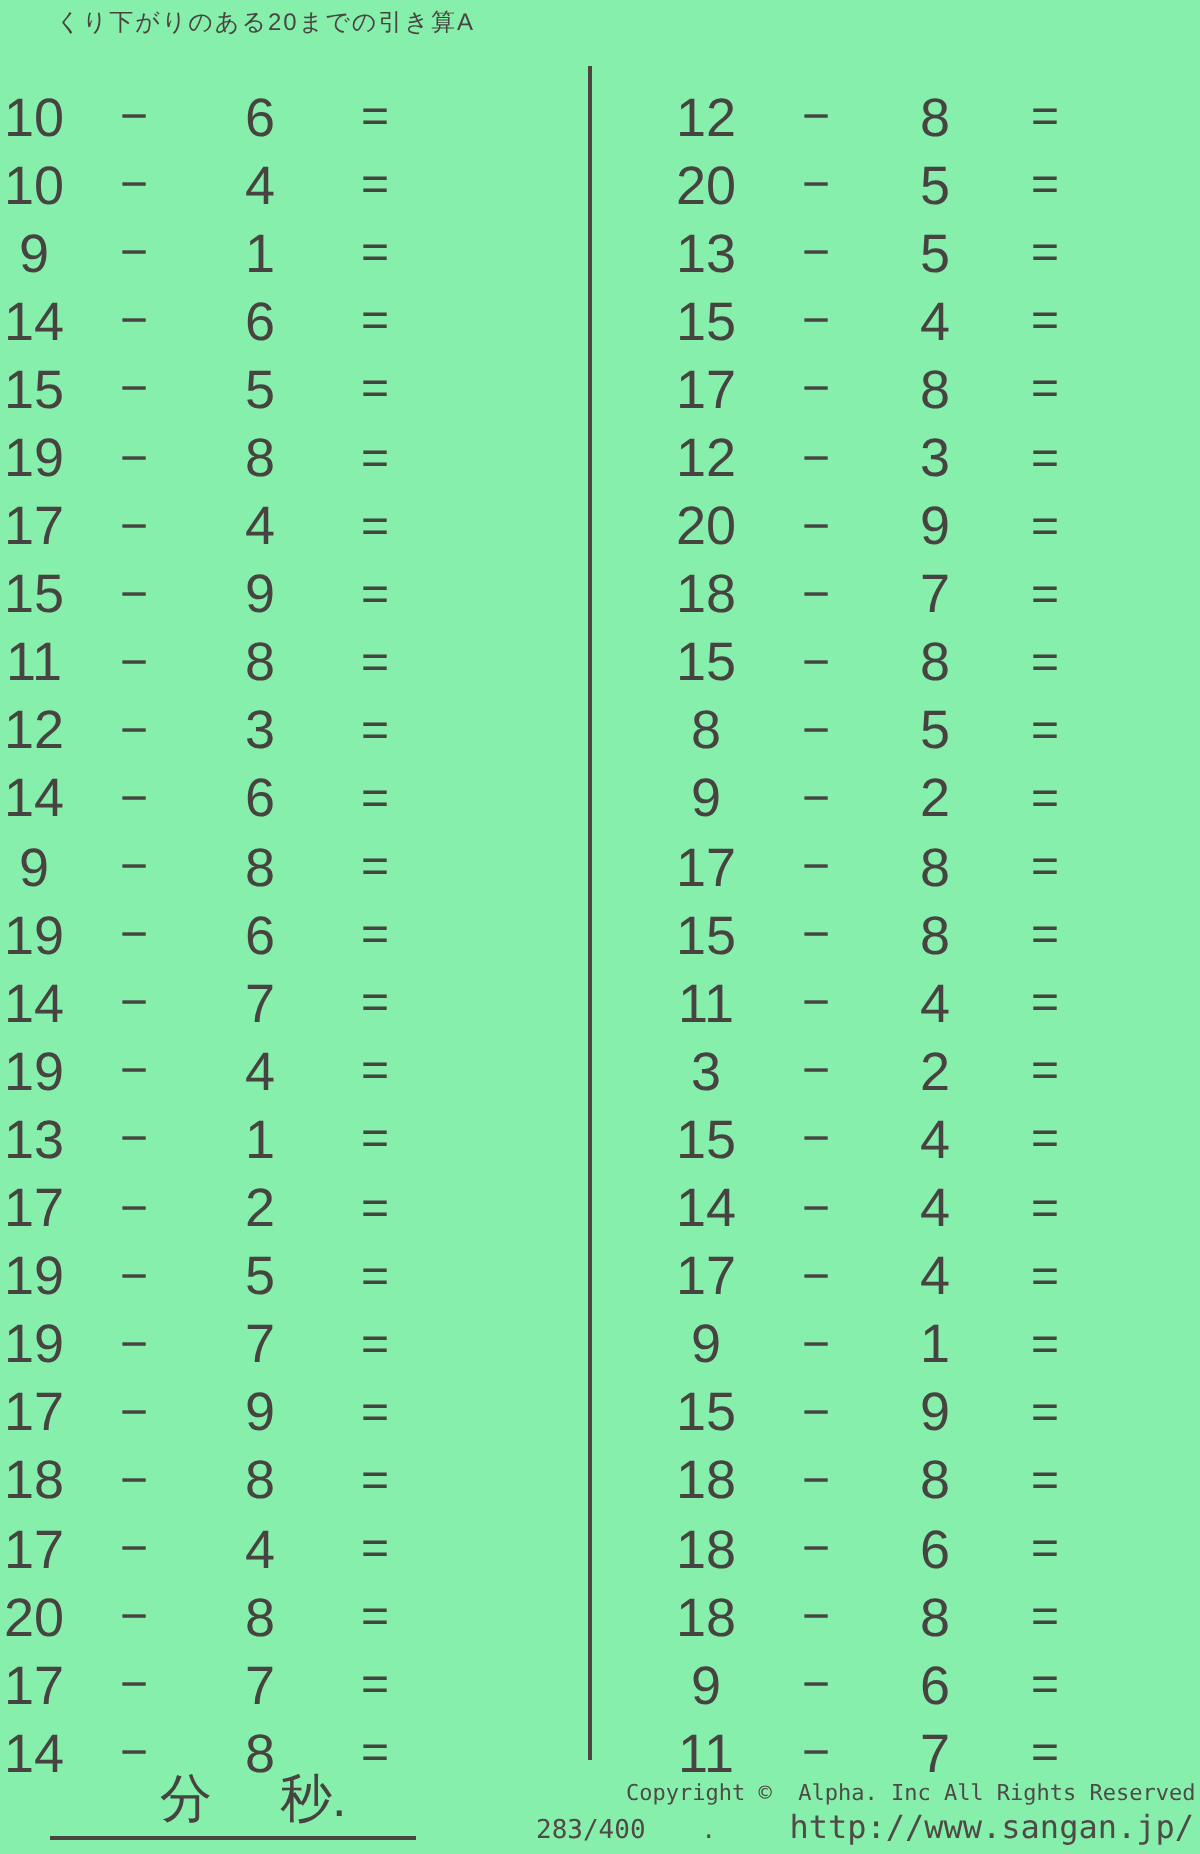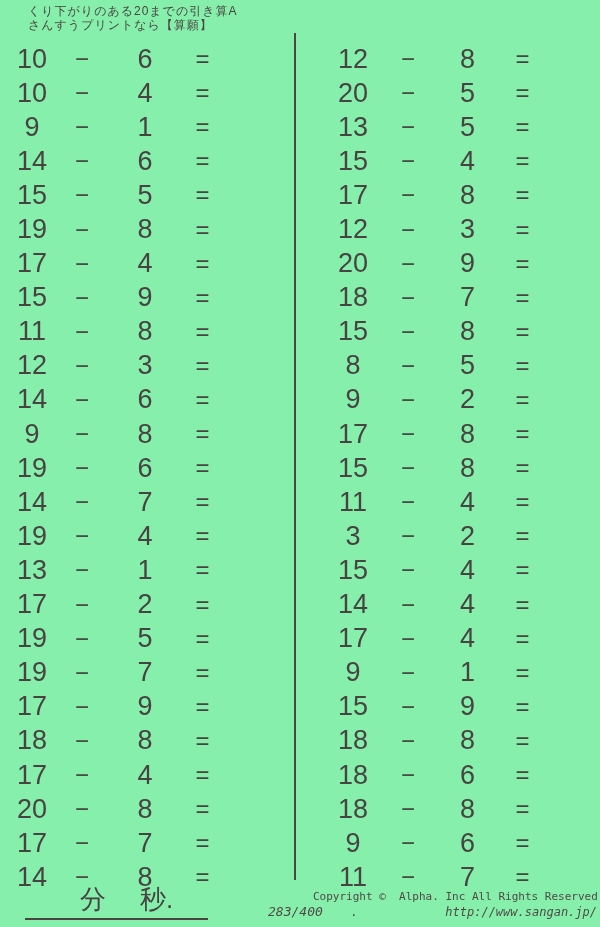--- a/index.html
+++ b/index.html
@@ -21,55 +21,54 @@
   }
 
   .problems { position:absolute; left:0; top:42px; width:600px; display:flex; }
   .col-left  { width:295px; }
   .col-right { width:305px; }
 
   .row {
     height:34.1px; display:grid; align-items:center;
     font-size:27px; font-weight:300; color:#474340;
   }
-  .col-left  .row { grid-template-columns:34px 66px 60px 55px 1fr;padding-left:15px; }
+  .col-left  .row { grid-template-columns:34px 66px 60px 55px 1fr; }
   .col-right .row { padding-left:30px; grid-template-columns:56px 54px 65px 45px 1fr; }
   .num, .sym { text-align:center; line-height:1; }
   .sym { font-size:24px; }
   .answer { height:100%; }
 
   .time-entry {
     position:absolute; left:25px; top:886px; width:183px; height:34px;
     border-bottom:2px solid #4a4440;
   }
   .time-label { position:absolute; bottom:1px; font-size:26px; color:#474340; }
   .minutes { left:55px; }
   .seconds { left:115px; }
 
   .mono { font-family:"DejaVu Sans Mono", monospace; color:#4f4a46; }
   .copyright {
     position:absolute; left:313px; top:890px;
     font-size:11px; white-space:pre;
   }
   .footer-line2 {
     position:absolute; left:268px; top:904px; width:329px;
-    display:flex; align-items:baseline;font-style:italic;
+    display:flex; align-items:baseline;
   }
   .page-num { font-size:13px; }
   .page-dot { font-size:12px; margin-left:28px; }
-  .url { margin-left:auto; font-size:12px; }
+  .url { margin-left:auto; font-size:16px; }
 </style>
 </head>
 <body>
 
 <div class="page">
 
   <div class="header">
     <div>くり下がりのある20までの引き算A</div>
-    <div>さんすうプリントなら【算願】</div>
   </div>
 
   <div class="divider"></div>
 
   <div class="problems">
     <div class="col-left" id="col-left">
   <div class="row">
     <span class="num minuend">10</span>
     <span class="sym minus">−</span>
     <span class="num subtrahend">6</span>

